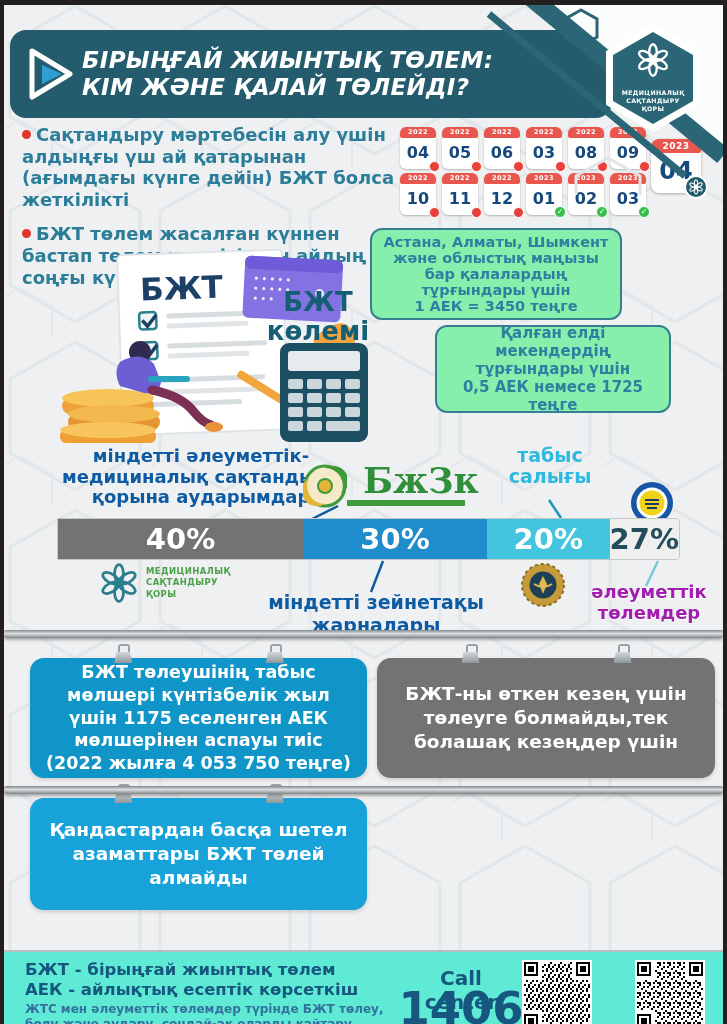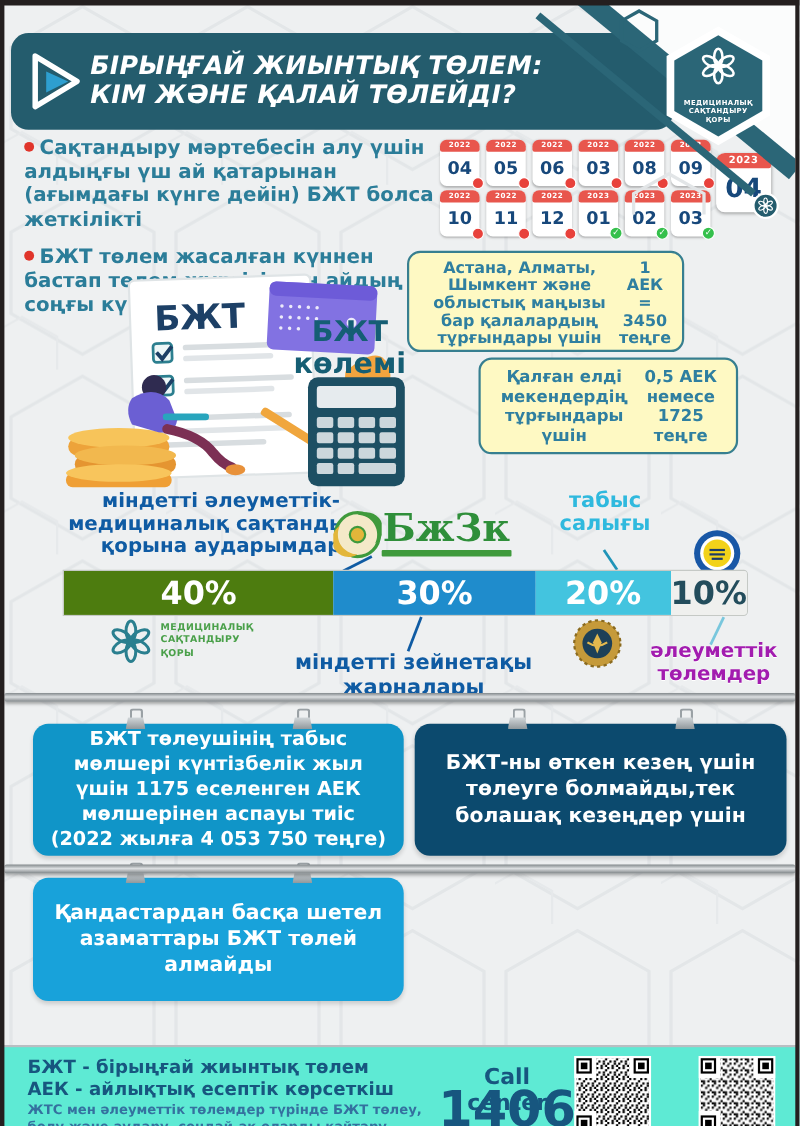--- a/index.html
+++ b/index.html
@@ -30,35 +30,35 @@
   .mcal{position:absolute;width:36px;height:42px;background:#fff;border-radius:6px;box-shadow:0 1px 2px rgba(0,0,0,.25);z-index:5;}
   .mhead{height:11px;background:#e8564d;border-radius:6px 6px 2px 2px;color:#fff;font-size:6.5px;font-weight:bold;text-align:center;line-height:11px;letter-spacing:.5px;}
   .mnum{text-align:center;font-size:16px;font-weight:800;color:#17487b;line-height:29px;}
   .mbadge{position:absolute;right:-4px;bottom:-3px;width:11px;height:11px;border-radius:50%;background:#e8413b;border:1.5px solid #fff;}
   .mcal.check .mbadge{background:#35c04c;color:#fff;font-size:8px;line-height:10px;text-align:center;font-weight:bold;width:12px;height:12px;}
   .bigcal{position:absolute;left:651px;top:139px;width:50px;height:54px;background:#fff;border-radius:8px;box-shadow:0 1px 3px rgba(0,0,0,.3);z-index:5;}
   .bigcal .mhead{height:14px;font-size:9px;line-height:14px;border-radius:8px 8px 2px 2px;}
   .bigcal .mnum{font-size:24px;line-height:36px;}
   .bigbadge{position:absolute;right:-7px;bottom:-6px;width:24px;height:24px;border-radius:50%;background:#245c6d;border:2px solid #fff;z-index:6;display:flex;align-items:center;justify-content:center;}
   
-  .ratebox{position:absolute;border:2.5px solid #377f90;background:#fef9c3;border-radius:12px;z-index:5;
-    color:#2f7fa0;font-weight:700;text-align:center;display:flex;flex-direction:row;justify-content:center;padding:6px 10px;}
+  .ratebox{position:absolute;border:2.5px solid #377f90;background:#86efac;border-radius:12px;z-index:5;
+    color:#2f7fa0;font-weight:700;text-align:center;display:flex;flex-direction:column;justify-content:center;padding:6px 10px;}
   .ratebox b{font-weight:800;}
   
   .vol{position:absolute;left:256px;top:288px;width:124px;text-align:center;z-index:5;color:#155e74;font-weight:800;font-size:26px;line-height:1.1;}
   
   .chead{position:absolute;left:22px;top:446px;width:358px;text-align:center;color:#0f5ba3;font-weight:800;font-size:18px;line-height:1.15;z-index:5;}
   .tabys{position:absolute;left:498px;top:445px;width:104px;text-align:center;color:#2fb9de;font-weight:800;font-size:19px;line-height:1.1;z-index:5;}
   .soclabel{position:absolute;left:584px;top:582px;width:130px;text-align:center;color:#a21caf;font-weight:800;font-size:18px;line-height:1.15;z-index:5;text-shadow:0 0 1px #fff,0 1px 0 #fff;}
   .penslabel{position:absolute;left:258px;top:591px;width:236px;text-align:center;color:#0f5ba3;font-weight:800;font-size:19px;line-height:1.2;z-index:5;}
   .bar{position:absolute;left:57px;top:518px;width:623px;height:42px;display:flex;z-index:5;border:1px solid #c5c9c5;border-radius:0 4px 4px 0;overflow:hidden;}
   .seg{display:flex;align-items:center;justify-content:center;color:#fff;font-weight:800;font-size:29px;}
   .seg.s10{color:#234d5c;}
   .bzk{position:absolute;left:303px;top:464px;z-index:5;display:flex;align-items:flex-start;}
-  .bzk .bzktxt{font-family:"DejaVu Serif","Liberation Serif",serif;font-weight:bold;color:#2f8f3a;font-size:35px;line-height:.95;margin-left:1px;}
+  .bzk .bzktxt{font-family:"DejaVu Serif","Liberation Serif",serif;font-weight:bold;color:#2f8f3a;font-size:35px;line-height:.95;margin-left:16px;}
   .bzk .bzkstrip{height:6px;background:#3f9a3c;margin-top:3px;border-radius:1px;}
   .fundlogo{position:absolute;left:98px;top:562px;display:flex;align-items:center;z-index:5;}
   .fundlogo .ftxt{margin-left:6px;font-size:8.5px;font-weight:800;color:#4aa04a;line-height:1.3;letter-spacing:.4px;}
   .ptrs{position:absolute;left:0;top:440px;z-index:4;}
   
   .rod{position:absolute;left:4px;width:719px;height:8px;background:linear-gradient(180deg,#83898c,#dcdfe1 45%,#7e8487);border-radius:2px;box-shadow:0 2px 3px rgba(0,0,0,.3);z-index:7;}
   
   .note{position:absolute;border-radius:14px;color:#fff;font-weight:700;text-align:center;display:flex;align-items:center;justify-content:center;padding:10px 16px;line-height:1.3;z-index:6;box-shadow:0 2px 4px rgba(0,0,0,.15);}
   .clip{position:absolute;top:-14px;width:18px;height:22px;z-index:8;}
   .clip::before{content:"";position:absolute;left:4px;top:0;width:8px;height:9px;border:2px solid #9aa1a5;border-bottom:none;border-radius:3px 3px 0 0;}
@@ -354,31 +354,31 @@
   <svg class="abs" style="left:630px;top:481px;z-index:5" width="44" height="44" viewBox="0 0 44 44">
     <circle cx="22" cy="22" r="21" fill="#1857a6"></circle>
     <circle cx="22" cy="22" r="15.5" fill="#ffffff"></circle>
     <circle cx="22" cy="22" r="12.5" fill="#f2d21a"></circle>
     <rect x="15" y="18" width="14" height="2" fill="#1d3b66"></rect>
     <rect x="15" y="22" width="14" height="2" fill="#1d3b66"></rect>
     <rect x="17" y="26" width="10" height="2" fill="#1d3b66"></rect>
   </svg>
 
   <div class="bar">
-    <div class="seg" style="flex-basis:40%;background:#4d7c0f">
+    <div class="seg" style="flex-basis:40%;background:#737373">
         <span>40%</span>
       </div>
     <div class="seg" style="flex-basis:30%;background:#1f8ccc">
         <span>30%</span>
       </div>
     <div class="seg" style="flex-basis:20%;background:#43c4df">
         <span>20%</span>
       </div>
     <div class="seg s10" style="flex-basis:10%;background:#eff0ee">
-        <span>10%</span>
+        <span>27%</span>
       </div>
   </div>
 
   <div class="fundlogo">
     <svg width="42" height="42">
         <use href="#clover" width="42" height="42" color="#2a7f8f"></use>
       </svg>
     <div class="ftxt">
       <div>МЕДИЦИНАЛЫҚ</div>
       <div>САҚТАНДЫРУ</div>
@@ -399,21 +399,21 @@
   <div class="soclabel">әлеуметтік төлемдер</div>
 
   <div class="rod" style="top:630px"></div>
   <div class="rod" style="top:786px"></div>
 
   <div class="note" style="left:30px;top:658px;width:337px;height:120px;background:#1095c8;font-size:17.5px">
     <span class="clip" style="left:25%"></span>
     <span class="clip" style="left:70%"></span>
     <span>БЖТ төлеушінің табыс мөлшері күнтізбелік жыл үшін 1175 еселенген АЕК мөлшерінен аспауы тиіс (2022 жылға 4 053 750 теңге)</span>
   </div>
-  <div class="note" style="left:377px;top:658px;width:338px;height:120px;background:#0c4a6e;font-size:18.5px">
+  <div class="note" style="left:377px;top:658px;width:338px;height:120px;background:#737373;font-size:18.5px">
     <span class="clip" style="left:25%"></span>
     <span class="clip" style="left:70%"></span>
     <span>БЖТ-ны өткен кезең үшін төлеуге болмайды,тек болашақ кезеңдер үшін</span>
   </div>
   <div class="note" style="left:30px;top:798px;width:337px;height:112px;background:#18a2da;font-size:18.5px">
     <span class="clip" style="left:25%"></span>
     <span class="clip" style="left:70%"></span>
     <span>Қандастардан басқа шетел азаматтары БЖТ төлей алмайды</span>
   </div>
 

